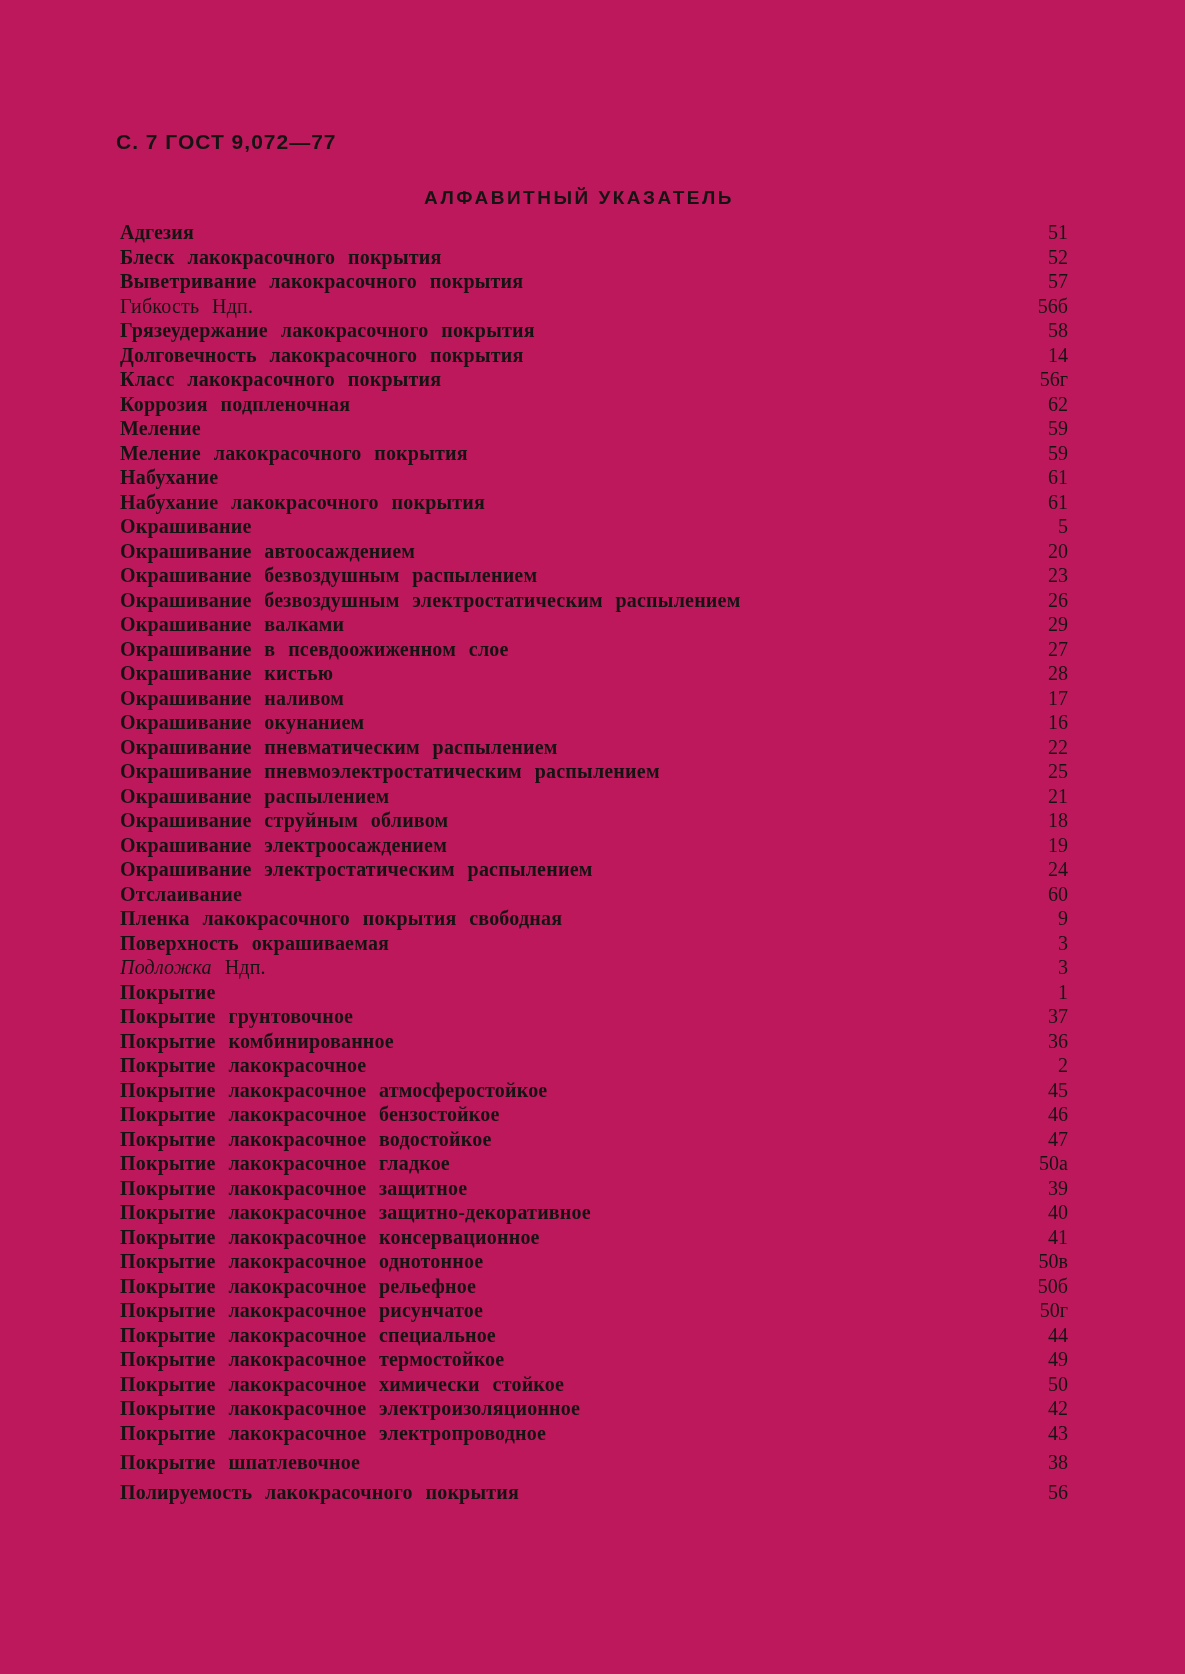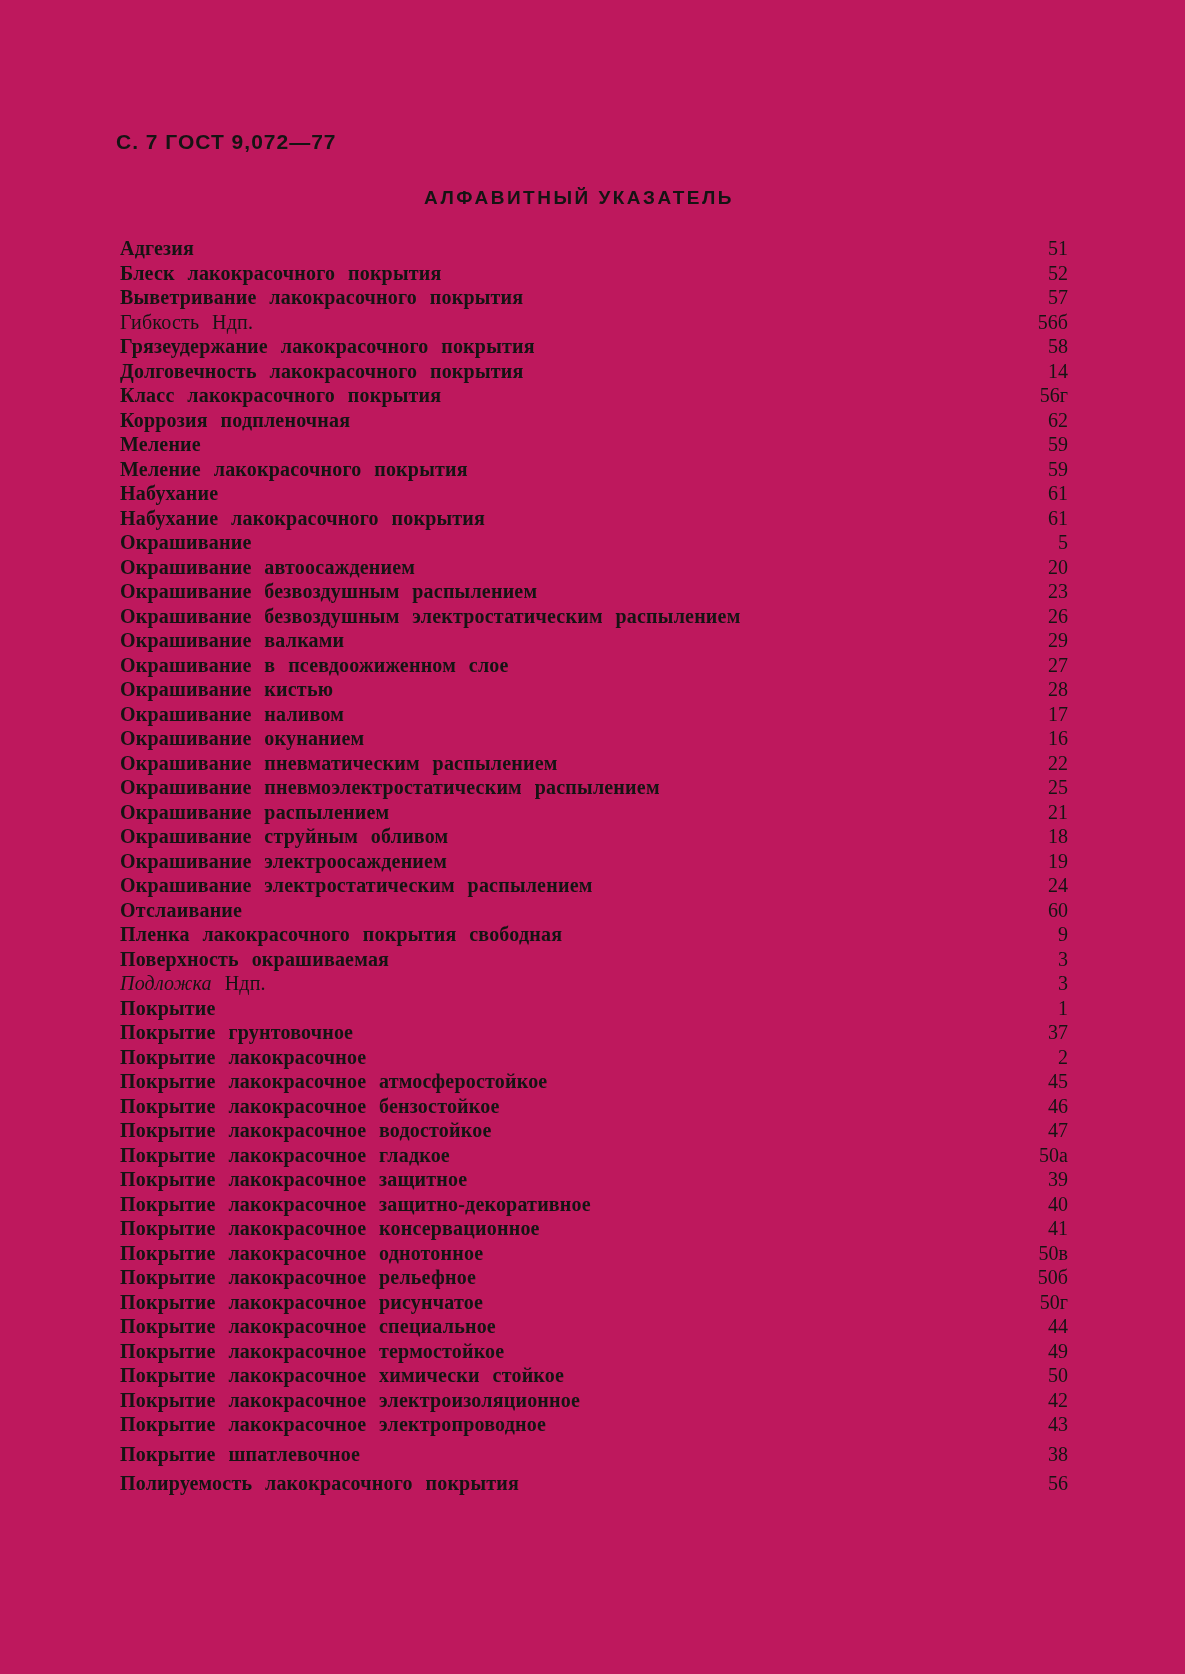--- a/index.html
+++ b/index.html
@@ -32,21 +32,21 @@
     margin:4px;
     text-align:center;
     font-family:"Liberation Sans", sans-serif;
     font-weight:bold;
     font-size:19px;
     letter-spacing:2.5px;
     white-space:nowrap;
   }
   .index{
     position:absolute;
-    left:120px;top:236px;
+    left:120px;top:220px;
     width:948px;
   }
   .row{
     display:flex;
     align-items:baseline;
     line-height:24.5px;
     height:24.5px;
   }
   .row.gap{ margin-top:5px; }
   .term{
@@ -203,20 +203,24 @@
       </div>
       <div class="row">
         <span class="term">Покрытие</span>
         <span class="ref">1</span>
       </div>
       <div class="row">
         <span class="term">Покрытие грунтовочное</span>
         <span class="ref">37</span>
       </div>
       <div class="row">
+        <span class="term">Покрытие комбинированное</span>
+        <span class="ref">36</span>
+      </div>
+      <div class="row">
         <span class="term">Покрытие лакокрасочное</span>
         <span class="ref">2</span>
       </div>
       <div class="row">
         <span class="term">Покрытие лакокрасочное атмосферостойкое</span>
         <span class="ref">45</span>
       </div>
       <div class="row">
         <span class="term">Покрытие лакокрасочное бензостойкое</span>
         <span class="ref">46</span>

